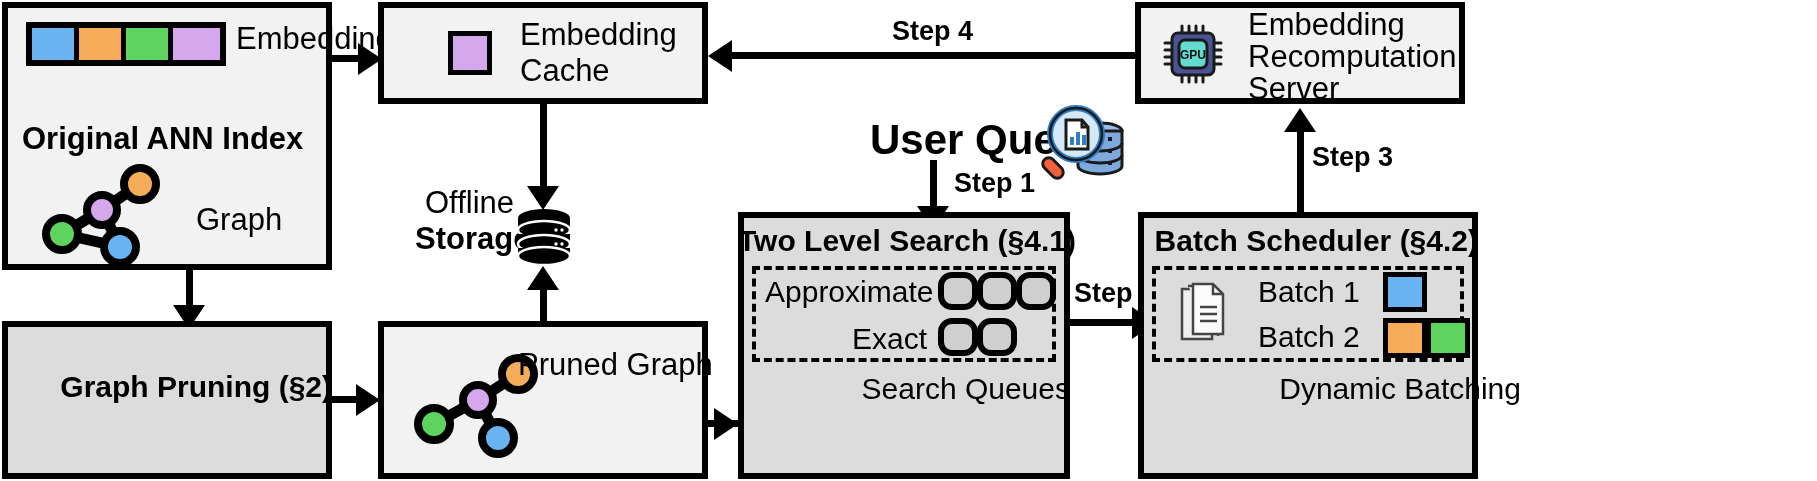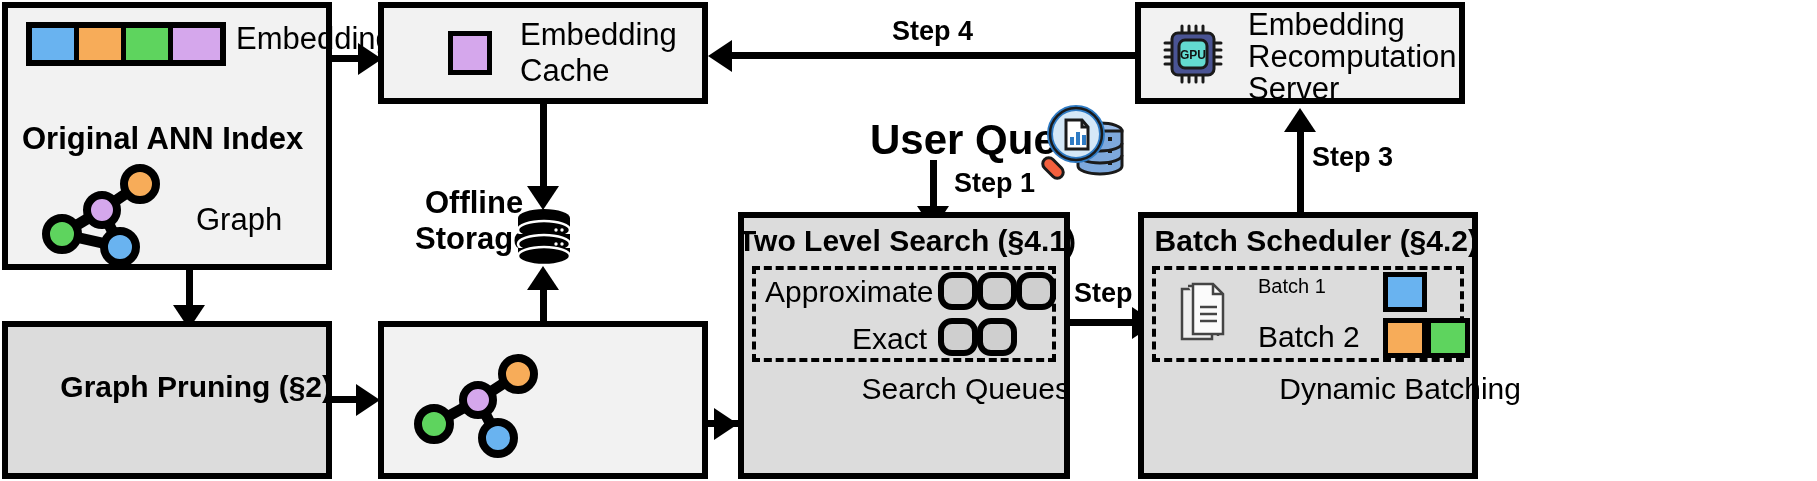--- a/index.html
+++ b/index.html
@@ -138,21 +138,21 @@
   <div class="arrowhead ah-right" style="left:358px; top:43px;"></div>
 
   <div class="box" style="left:378px; top:2px; width:330px; height:102px;"></div>
   <div class="swatch" style="left:448px; top:31px; width:44px; height:44px; background:#d5a7ec;"></div>
   <div class="lbl" style="left:520px; top:18px; font-size:31px;">Embedding</div>
   <div class="lbl" style="left:520px; top:54px; font-size:31px;">Cache</div>
 
   <div class="line" style="left:540px; top:104px; width:7px; height:86px;"></div>
   <div class="arrowhead ah-down" style="left:527px; top:186px;"></div>
 
-  <div class="lbl" style="left:425px; top:186px; font-size:31px; font-weight:bold;">Offline</div>
+  <div class="lbl" style="left:425px; top:186px; font-size:31px; font-weight:normal;">Offline</div>
   <div class="lbl" style="left:415px; top:222px; font-size:31px; font-weight:bold;">Storage</div>
 
   <div class="svgwrap" style="left:516px; top:208px;">
     <svg width="56" height="58" viewBox="0 0 56 58">
       <g fill="#000">
         <ellipse cx="28" cy="10" rx="26" ry="9"></ellipse>
         <rect x="2" y="10" width="52" height="12"></rect>
         <ellipse cx="28" cy="22" rx="26" ry="9" fill="#000" stroke="#fff" stroke-width="2.5"></ellipse>
         <rect x="2" y="26" width="52" height="10"></rect>
         <ellipse cx="28" cy="36" rx="26" ry="9" fill="#000" stroke="#fff" stroke-width="2.5"></ellipse>
@@ -178,20 +178,21 @@
         <line x1="26" y1="66" x2="70" y2="42"></line>
         <line x1="70" y1="42" x2="110" y2="16"></line>
         <line x1="70" y1="42" x2="90" y2="80"></line>
       </g>
       <circle cx="110" cy="16" r="16" fill="#f7ac59" stroke="#000" stroke-width="8"></circle>
       <circle cx="70" cy="42" r="15" fill="#d5a7ec" stroke="#000" stroke-width="8"></circle>
       <circle cx="26" cy="66" r="16" fill="#5ed45e" stroke="#000" stroke-width="8"></circle>
       <circle cx="90" cy="80" r="16" fill="#69b3f0" stroke="#000" stroke-width="8"></circle>
     </svg>
   </div>
+  <div class="lbl" style="left:518px; top:348px; font-size:31px;">Pruned Graph</div>
 
   <div class="line" style="left:708px; top:420px; width:32px; height:7px;"></div>
   <div class="arrowhead ah-right" style="left:714px; top:408px;"></div>
 
   <div class="lbl bold" style="left:870px; top:116px; font-size:42px;">User Query</div>
 
   <div class="svgwrap" style="left:1044px; top:104px;">
     <svg width="86" height="78" viewBox="0 0 86 78">
 
       <g>
@@ -257,21 +258,21 @@
       <path d="M15 1 L35 1 L45 11 L45 51 L15 51 Z" fill="#fbfbfb" stroke="#444" stroke-width="2.5"></path>
       <path d="M35 1 L35 11 L45 11" fill="none" stroke="#444" stroke-width="2.5"></path>
       <g stroke="#444" stroke-width="2.5">
         <line x1="22" y1="24" x2="39" y2="24"></line>
         <line x1="22" y1="31" x2="39" y2="31"></line>
         <line x1="22" y1="38" x2="39" y2="38"></line>
       </g>
     </svg>
   </div>
 
-  <div class="lbl" style="left:1258px; top:275px; font-size:20px;">Batch 1</div>
+  <div class="lbl" style="left:1258px; top:275px; font-size:30px;">Batch 1</div>
   <div class="swatch" style="left:1383px; top:272px; width:44px; height:40px; background:#69b3f0;"></div>
 
   <div class="lbl" style="left:1258px; top:320px; font-size:30px;">Batch 2</div>
   <div class="swatch" style="left:1383px; top:318px; width:44px; height:40px; background:#f7ac59;"></div>
   <div class="swatch" style="left:1426px; top:318px; width:44px; height:40px; background:#5ed45e;"></div>
 
   <div class="lbl ctr" style="left:1138px; top:372px; width:383px; font-size:30px;">Dynamic Batching</div>
 
   <div class="line" style="left:1297px; top:130px; width:7px; height:82px;"></div>
   <div class="arrowhead ah-up" style="left:1284px; top:108px;"></div>

